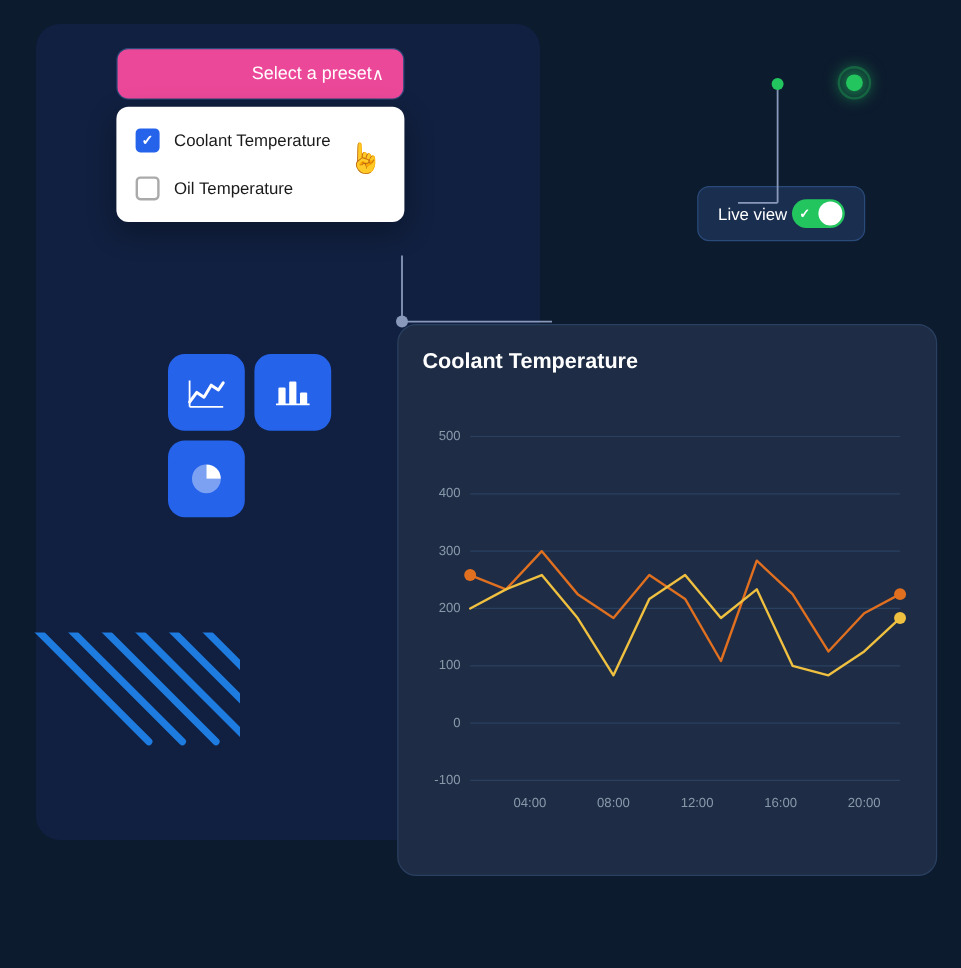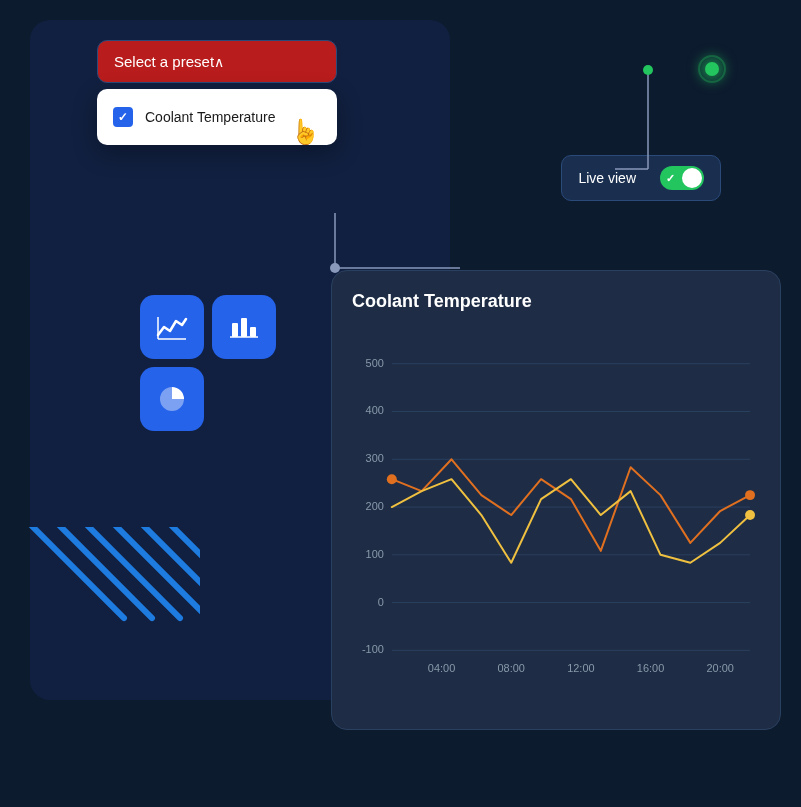--- a/index.html
+++ b/index.html
@@ -44,27 +44,27 @@
 
     
     .dropdown-container {
       position: absolute;
       top: 40px;
       left: 97px;
       width: 240px;
       z-index: 10;
     }
     .dropdown-header {
-      background: #b91c1c;
+      background: #ec4899;
       border: 1.5px solid #2a4a7a;
       border-radius: 10px;
       padding: 12px 16px;
       display: flex;
       align-items: center;
-      justify-content: flex-start;
+      justify-content: flex-end;
       cursor: pointer;
       color: #ffffff;
       font-size: 15px;
     }
     .dropdown-arrow {
       color: #ffffff;
       font-size: 14px;
     }
     .dropdown-menu {
       background: #ffffff;
@@ -113,21 +113,21 @@
       transform: scaleX(-1);
     }
 
     
     .live-view {
       position: absolute;
       top: 155px;
       right: 80px;
       display: flex;
       align-items: center;
-      gap: 24px;
+      gap: 4px;
       background: #1a2f50;
       border: 1.5px solid #2a4a7a;
       border-radius: 10px;
       padding: 10px 16px;
       color: #ffffff;
       font-size: 14px;
     }
     .toggle-switch {
       width: 44px;
       height: 24px;
@@ -276,20 +276,24 @@
 <div class="dropdown-container">
   <div class="dropdown-header">
     <span>Select a preset</span>
     <span class="dropdown-arrow">∧</span>
   </div>
   <div class="dropdown-menu">
     <div class="dropdown-item">
       <div class="checkbox checked"></div>
       <span>Coolant Temperature</span>
     </div>
+    <div class="dropdown-item">
+      <div class="checkbox"></div>
+      <span>Oil Temperature</span>
+    </div>
   </div>
 </div>
 
 <div class="cursor">☝</div>
 
 <div class="live-view">
   <span>Live view</span>
   <div class="toggle-switch">
     <span class="toggle-check">✓</span>
     <div class="toggle-knob"></div>

